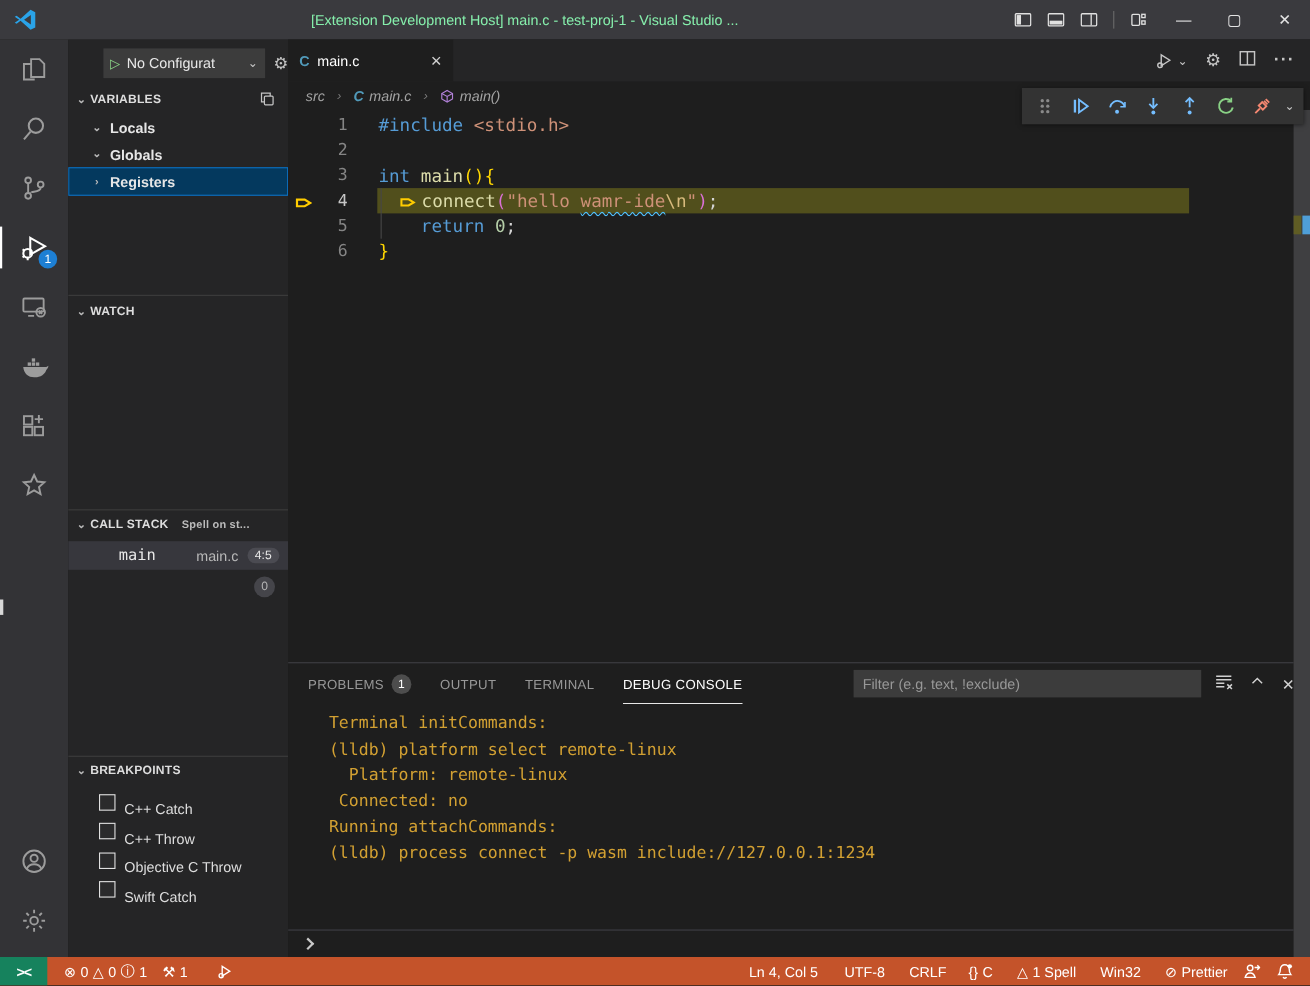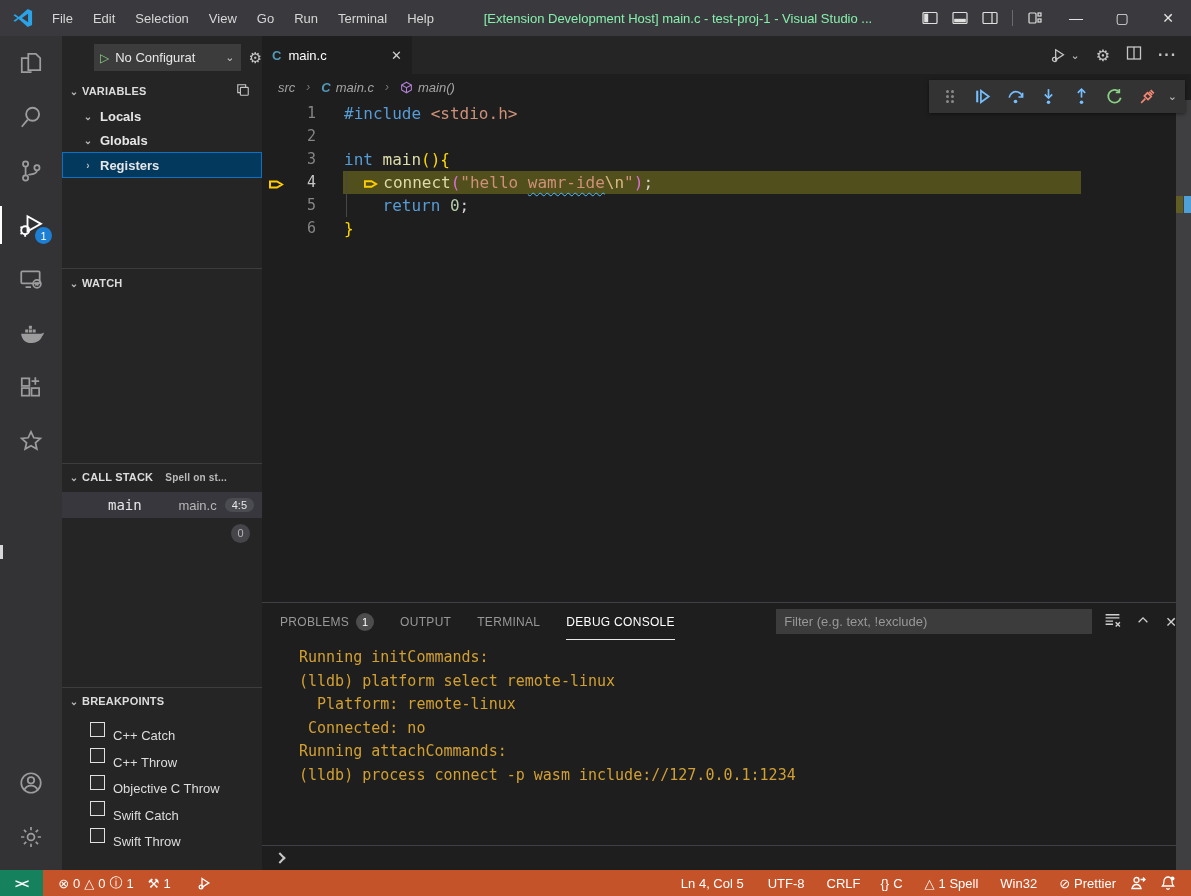--- a/index.html
+++ b/index.html
@@ -125,30 +125,20 @@
   .sb-right{margin-left:auto;display:flex;align-items:center;padding-right:8px;}
   .bell-dot{position:relative;}
 </style>
 </head>
 <body>
 
 <div class="titlebar">
   <svg class="vscode-logo" viewBox="0 0 24 24">
     <path fill="#2aa3e8" d="M17.2 2.1 7.3 11 3.4 8l-1.9 1 4.4 3-4.4 3 1.9 1 3.9-3 9.9 8.9 4.7-2.3V4.4zM17.5 7.3v9.4L10.8 12z"></path>
   </svg>
-  <div class="menubar">
-      <span class="menu-item">File</span>
-      <span class="menu-item">Edit</span>
-      <span class="menu-item">Selection</span>
-      <span class="menu-item">View</span>
-      <span class="menu-item">Go</span>
-      <span class="menu-item">Run</span>
-      <span class="menu-item">Terminal</span>
-      <span class="menu-item">Help</span>
-    </div>
   <div class="win-title">[Extension Development Host] main.c - test-proj-1 - Visual Studio ...</div>
   <div class="layout-icons">
     <svg width="16" height="16" viewBox="0 0 16 16">
       <rect x="1" y="2.5" width="14" height="11" rx="1" fill="none" stroke="#e0e0e0" stroke-width="1.2"></rect>
       <rect x="2.2" y="3.7" width="4" height="8.6" fill="#e0e0e0"></rect>
     </svg>
     <svg width="16" height="16" viewBox="0 0 16 16">
       <rect x="1" y="2.5" width="14" height="11" rx="1" fill="none" stroke="#e0e0e0" stroke-width="1.2"></rect>
       <rect x="2.2" y="8.8" width="11.6" height="3.5" fill="#e0e0e0"></rect>
     </svg>
@@ -322,24 +312,20 @@
           <span class="bp-cb"></span>
           <span class="bp-label">C++ Throw</span>
         </div>
         <div class="bp-row" style="height: 26.5px;">
           <span class="bp-cb"></span>
           <span class="bp-label">Objective C Throw</span>
         </div>
         <div class="bp-row" style="height: 26.5px;">
           <span class="bp-cb"></span>
           <span class="bp-label">Swift Catch</span>
-        </div>
-        <div class="bp-row" style="height: 26.5px;">
-          <span class="bp-cb"></span>
-          <span class="bp-label">Swift Throw</span>
         </div>
       </div>
   </div>
 
   <div class="editorwrap">
 
     <div class="tabbar">
       <div class="tab">
         <span class="c-icon">C</span>
         <span>main.c</span>
@@ -477,21 +463,21 @@
             </svg>
           </span>
           <span>
             <svg width="14" height="14" viewBox="0 0 16 16" stroke="currentColor" stroke-width="1.5" fill="none">
                 <path d="M3 10.5 8 5.5l5 5"></path>
               </svg>
           </span>
           <span style="font-size:14px;">✕</span>
         </span>
       </div>
-      <div class="console" id="console-lines"><div>Running initCommands:</div><div>(lldb) platform select remote-linux</div><div>  Platform: remote-linux</div><div> Connected: no</div><div>Running attachCommands:</div><div>(lldb) process connect -p wasm include://127.0.0.1:1234</div></div>
+      <div class="console" id="console-lines"><div>Terminal initCommands:</div><div>(lldb) platform select remote-linux</div><div>  Platform: remote-linux</div><div> Connected: no</div><div>Running attachCommands:</div><div>(lldb) process connect -p wasm include://127.0.0.1:1234</div></div>
       <div class="console-input">
         <span class="prompt-chev"></span>
       </div>
     </div>
 
   <div class="ruler">
         <div class="slider"></div>
         <div class="rm-olive"></div>
         <div class="rm-blue"></div>
       </div>

